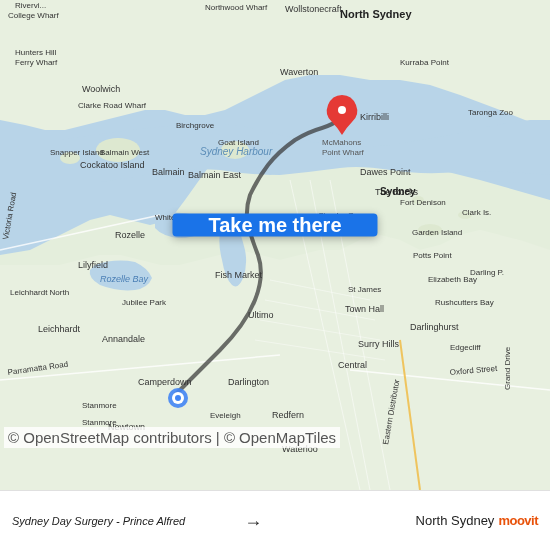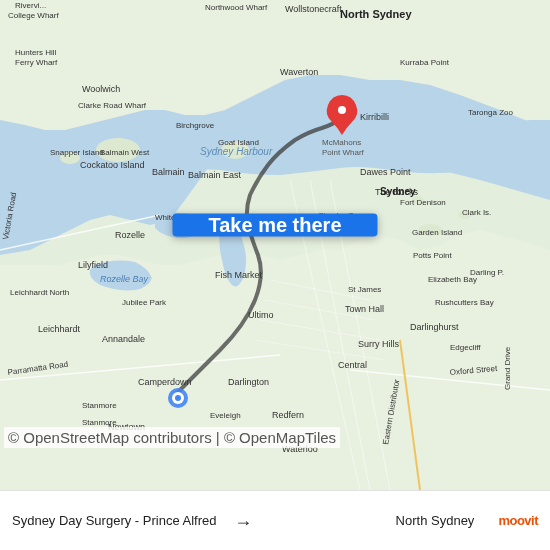--- a/index.html
+++ b/index.html
@@ -61,45 +61,46 @@
       font-size: 15px;
       color: #555;
       position: absolute;
       bottom: 42px;
       left: 4px;
       background: rgba(255,255,255,0.8);
       padding: 2px 4px;
     }
 
     #route-from {
-      font-size: 13px;
+      font-size: 11px;
       color: #222;
       font-weight: 500;
       flex: 1;
+      font-style: italic;
     }
 
     #arrow-icon {
       font-size: 18px;
       color: #222;
       margin: 0 8px;
       flex-shrink: 0;
     }
 
     #route-to {
       font-size: 13px;
       color: #222;
       font-weight: 500;
       flex: 1;
       text-align: right;
     }
 
     #moovit-logo {
       display: flex;
       align-items: center;
-      margin-left: 24px;
+      margin-left: 4px;
       flex-shrink: 0;
     }
 
     #moovit-logo span {
       font-size: 13px;
       font-weight: bold;
       color: #e8520a;
       letter-spacing: -0.5px;
     }
     .map-label-major {

